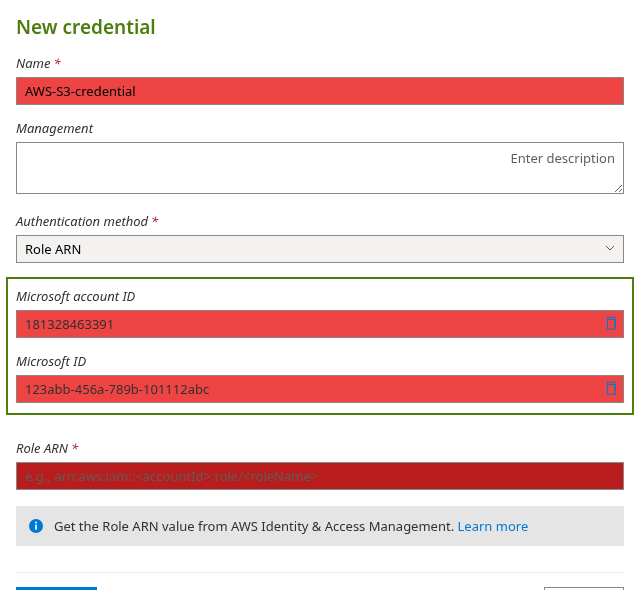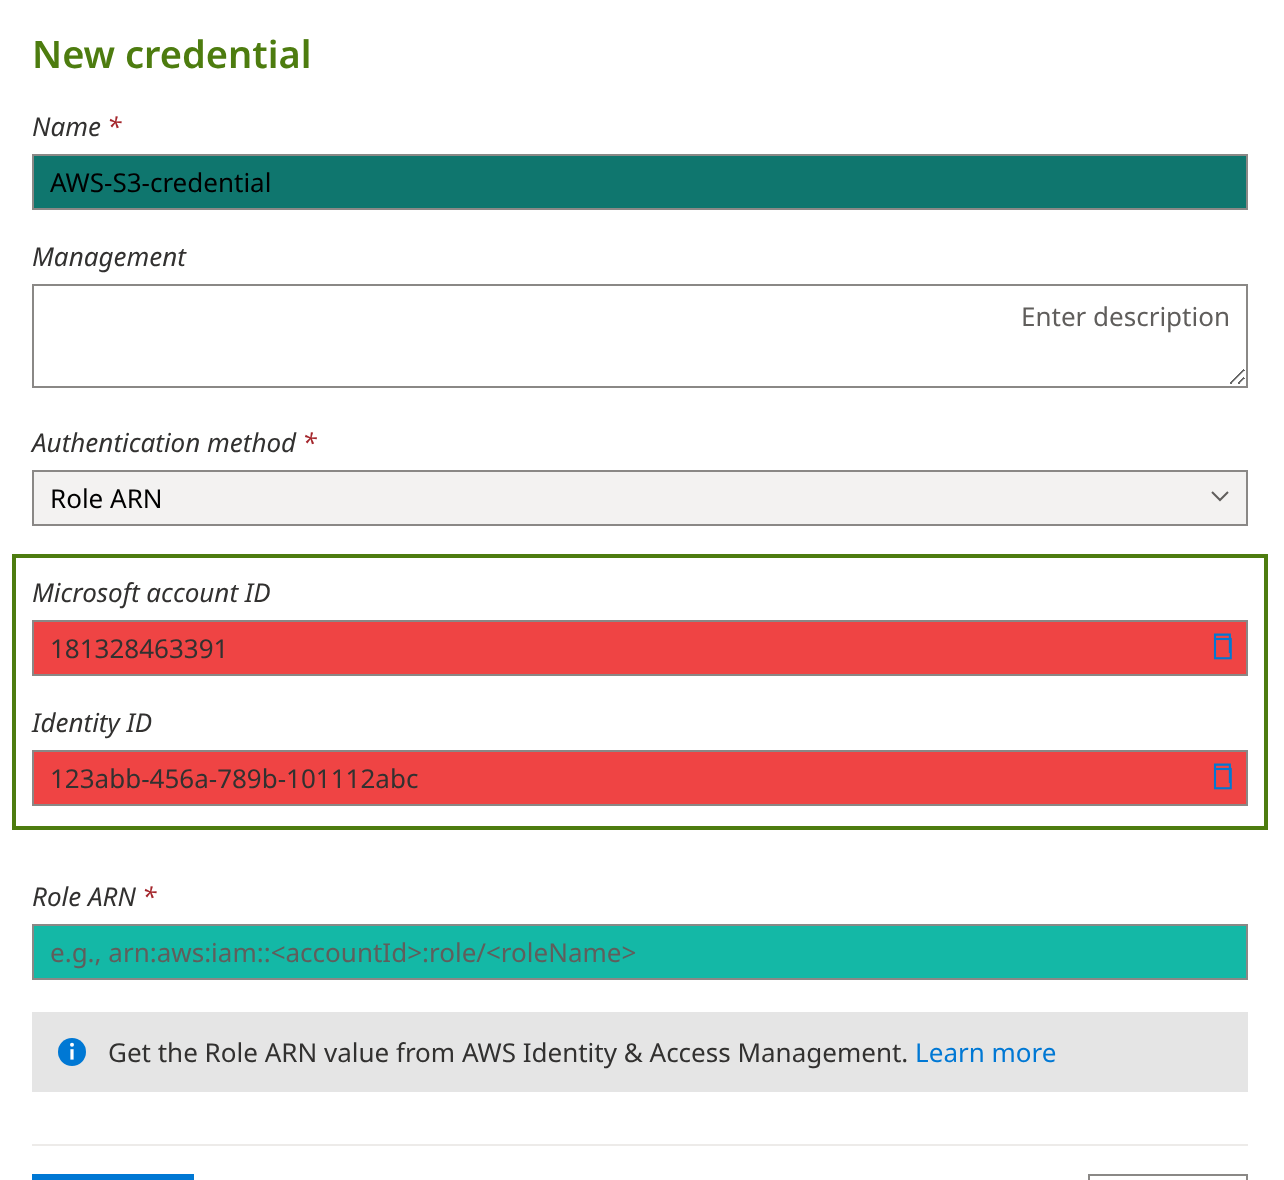--- a/index.html
+++ b/index.html
@@ -32,21 +32,21 @@
       color: #a4262c;
       margin-left: 3px;
     }
     .text-input {
       width: 100%;
       height: 28px;
       border: 1px solid #8a8886;
       padding: 4px 8px;
       font-family: inherit;
       font-size: 13px;
-      background: #0f766e;
+      background: #ef4444;
       outline: none;
     }
     .textarea {
       width: 100%;
       height: 52px;
       border: 1px solid #8a8886;
       padding: 6px 8px;
       font-family: inherit;
       font-size: 13px;
       resize: both;
@@ -211,40 +211,40 @@
           <svg width="14" height="14" viewBox="0 0 16 16">
               <rect x="4" y="4" width="9" height="11" stroke="#0078d4" stroke-width="1.2" fill="none"></rect>
               <path d="M4 4 V1.5 H12.5 V12" stroke="#0078d4" stroke-width="1.2" fill="none"></path>
             </svg>
         </span>
       </button>
     </div>
   </div>
 
   <div class="form-group">
-    <label class="label">Identity ID</label>
+    <label class="label">Microsoft ID</label>
     <div class="readonly-wrap">
       <input type="text" readonly="" class="readonly-input" value="123abb-456a-789b-101112abc" style="">
       <button class="copy-btn">
         <span>
           <svg width="14" height="14" viewBox="0 0 16 16">
               <rect x="4" y="4" width="9" height="11" stroke="#0078d4" stroke-width="1.2" fill="none"></rect>
               <path d="M4 4 V1.5 H12.5 V12" stroke="#0078d4" stroke-width="1.2" fill="none"></path>
             </svg>
         </span>
       </button>
     </div>
   </div>
 </div>
 
 <div class="form-group">
   <label class="label">
     <span>Role ARN</span><span class="required">*</span>
   </label>
-  <input type="text" class="text-input" style="background: #14b8a6;" placeholder="e.g., arn:aws:iam::&lt;accountId&gt;:role/&lt;roleName&gt;">
+  <input type="text" class="text-input" style="background: #b91c1c;" placeholder="e.g., arn:aws:iam::&lt;accountId&gt;:role/&lt;roleName&gt;">
 </div>
 
 <div class="info-box">
   <span class="info-icon">
     <svg width="16" height="16" viewBox="0 0 16 16">
         <circle cx="8" cy="8" r="7" fill="#0078d4"></circle>
         <rect x="7.2" y="6.6" width="1.6" height="5.2" fill="#fff"></rect>
         <circle cx="8" cy="4.4" r="1" fill="#fff"></circle>
       </svg>
   </span>

